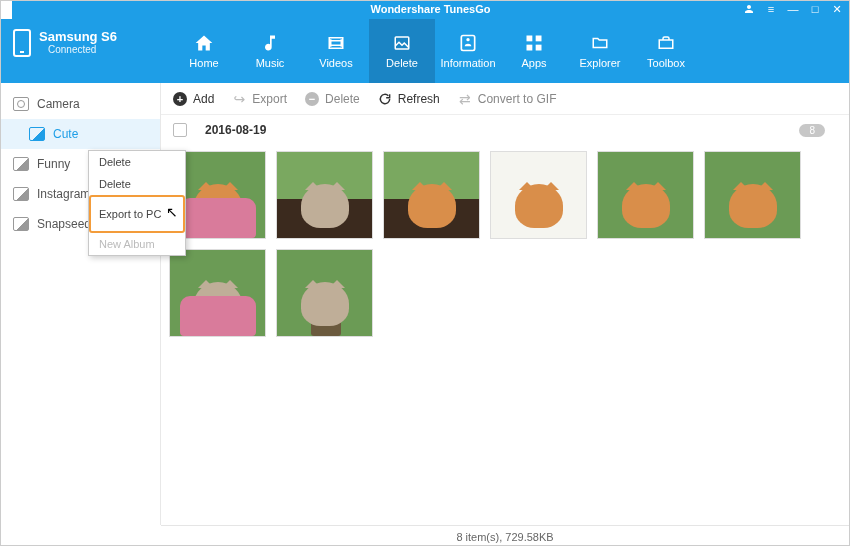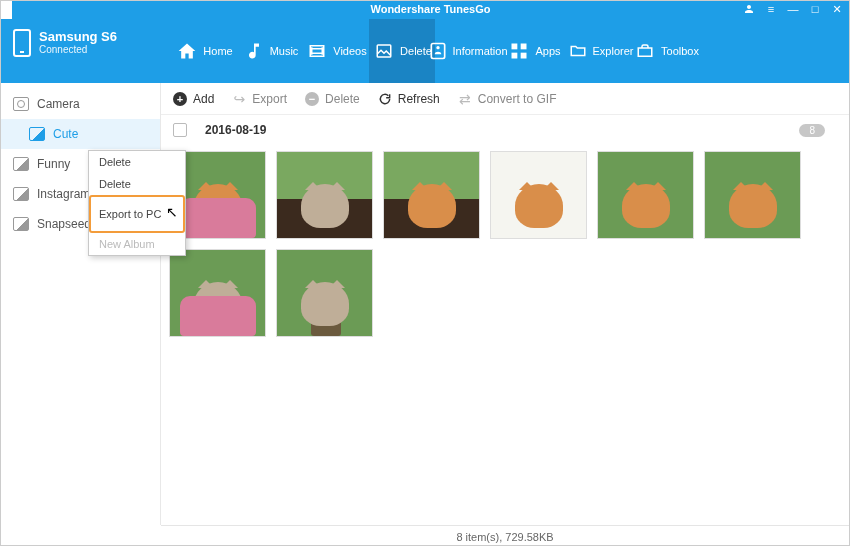--- a/index.html
+++ b/index.html
@@ -8,24 +8,24 @@
   .titlebar { height: 18px; background: #1e9ee7; color: #fff; font-size: 11px; position: relative; margin-left: 11px; }
   .titlebar .title { position:absolute; left:50%; transform:translateX(-50%); top:2px; font-weight:600; }
   .titlebar .wcontrols { position:absolute; right:6px; top:2px; display:flex; gap:10px; align-items:center; }
   .wicon { width:12px; height:12px; display:inline-flex; align-items:center; justify-content:center; font-size:11px; cursor:pointer; }
 
   .topnav { height: 64px; background: #1e9ee7; display:flex; }
   .device { width:160px; padding:10px 12px; color:#fff; display:flex; align-items:flex-start; gap:8px; }
   .phone-ico { width:18px; height:28px; border:2px solid #fff; border-radius:3px; position:relative; }
   .phone-ico::after{content:"";position:absolute;bottom:2px;left:50%;width:4px;height:2px;background:#fff;transform:translateX(-50%);}
   .device .dname { font-size:13px; font-weight:600; }
-  .device .dstatus { font-size:10px; opacity:0.9; }
+  .device .dstatus { font-size:10px; opacity:0.9;margin-left:9px; }
 
   .tabs { display:flex; flex:1; padding-left:10px; }
-  .tab { width:66px; color:#fff; display:flex; align-items:center; justify-content:center; gap:4px; font-size:11px; cursor:pointer; }
+  .tab { width:66px; color:#fff; display:flex; flex-direction:column; align-items:center; justify-content:center; gap:4px; font-size:11px; cursor:pointer; }
   .tab.active { background:#1a84c4; }
   .tab .ico { width:24px; height:20px; display:flex; align-items:center; justify-content:center; }
   .ico svg { fill:#fff; }
 
   .workarea { display:flex; height: calc(546px - 18px - 64px - 22px); }
   .sidebar { width:160px; border-right:1px solid #e8e8e8; padding-top:6px; background:#fff; }
   .sb-item { height:30px; display:flex; align-items:center; gap:8px; padding:0 12px; font-size:12px; color:#555; cursor:pointer; position:relative; }
   .sb-item.active { background:#e7f4fd; color:#1e9ee7;padding-left:28px; }
   .sb-ico { width:16px; height:14px; display:inline-block; }
   .sb-ico.cam { border:1.5px solid #999; border-radius:2px; position:relative; }

